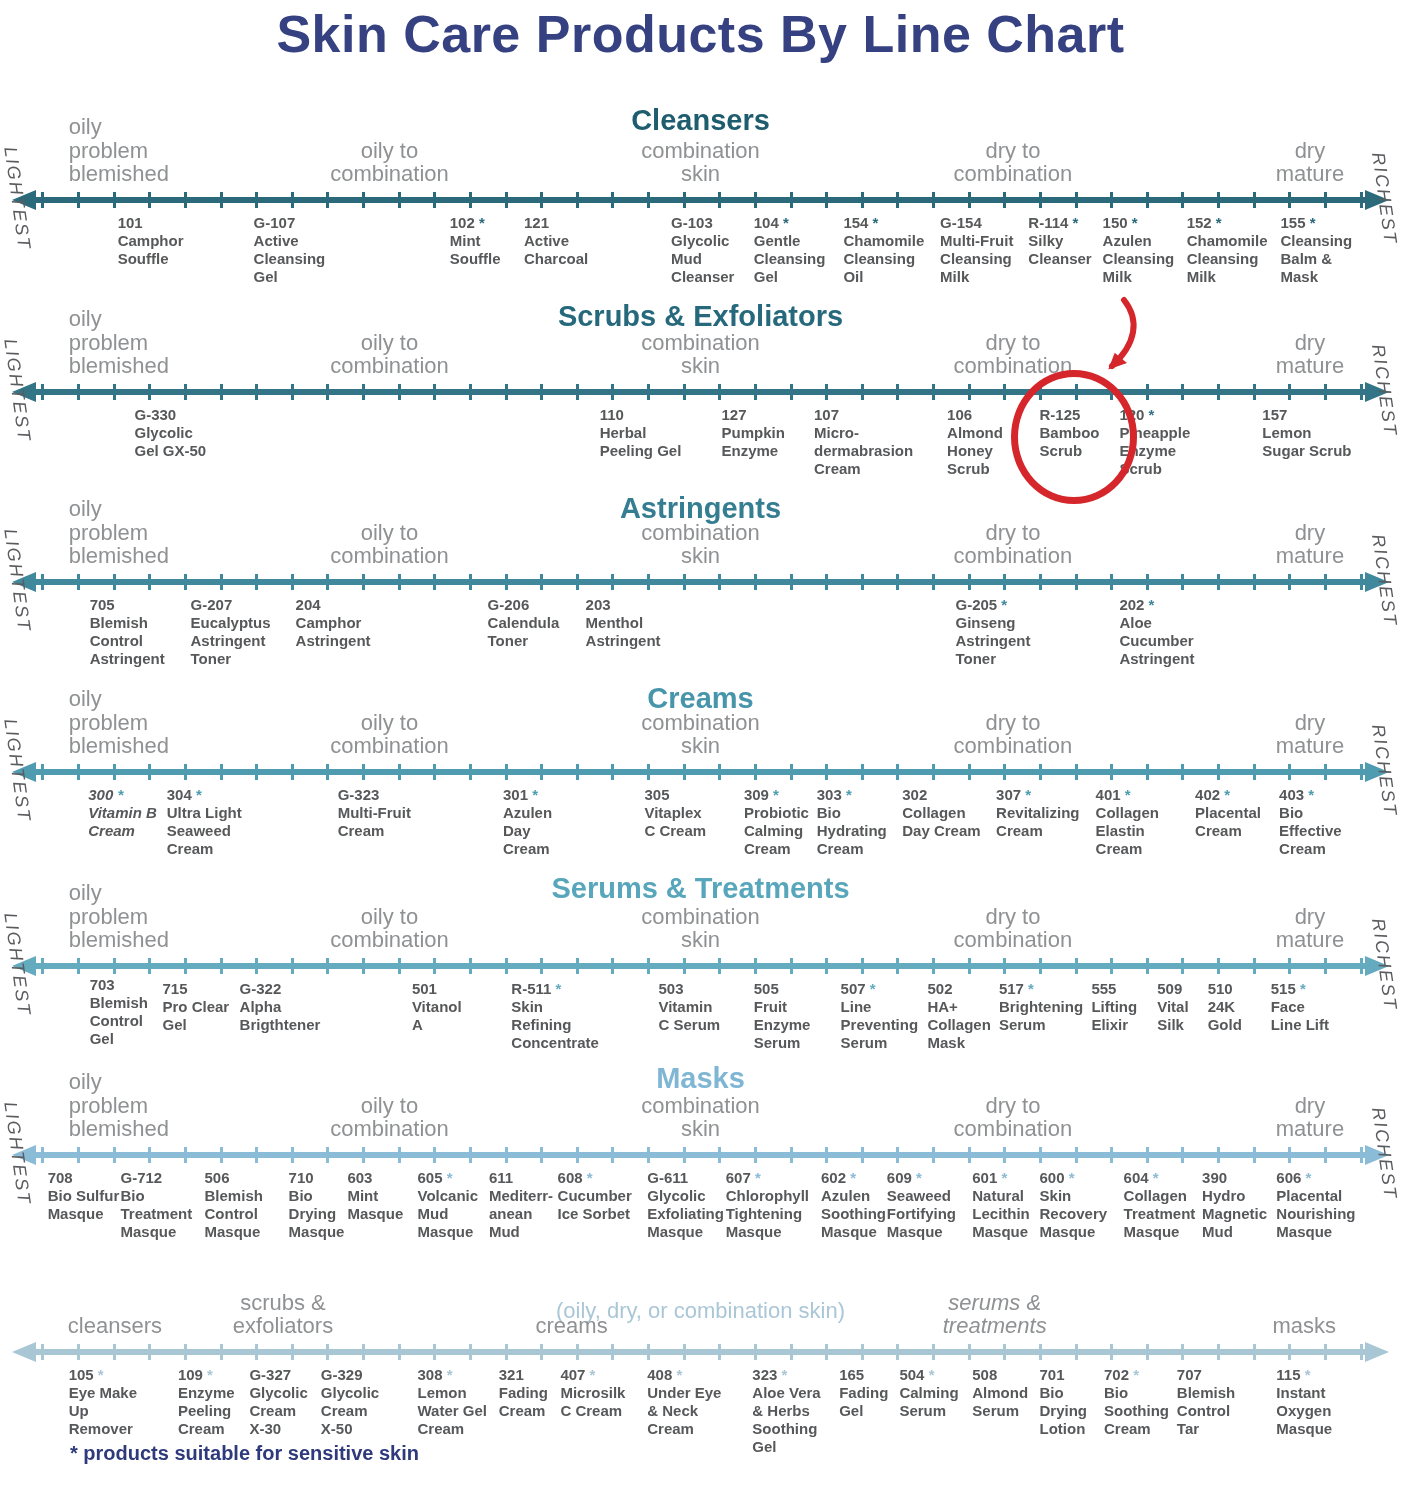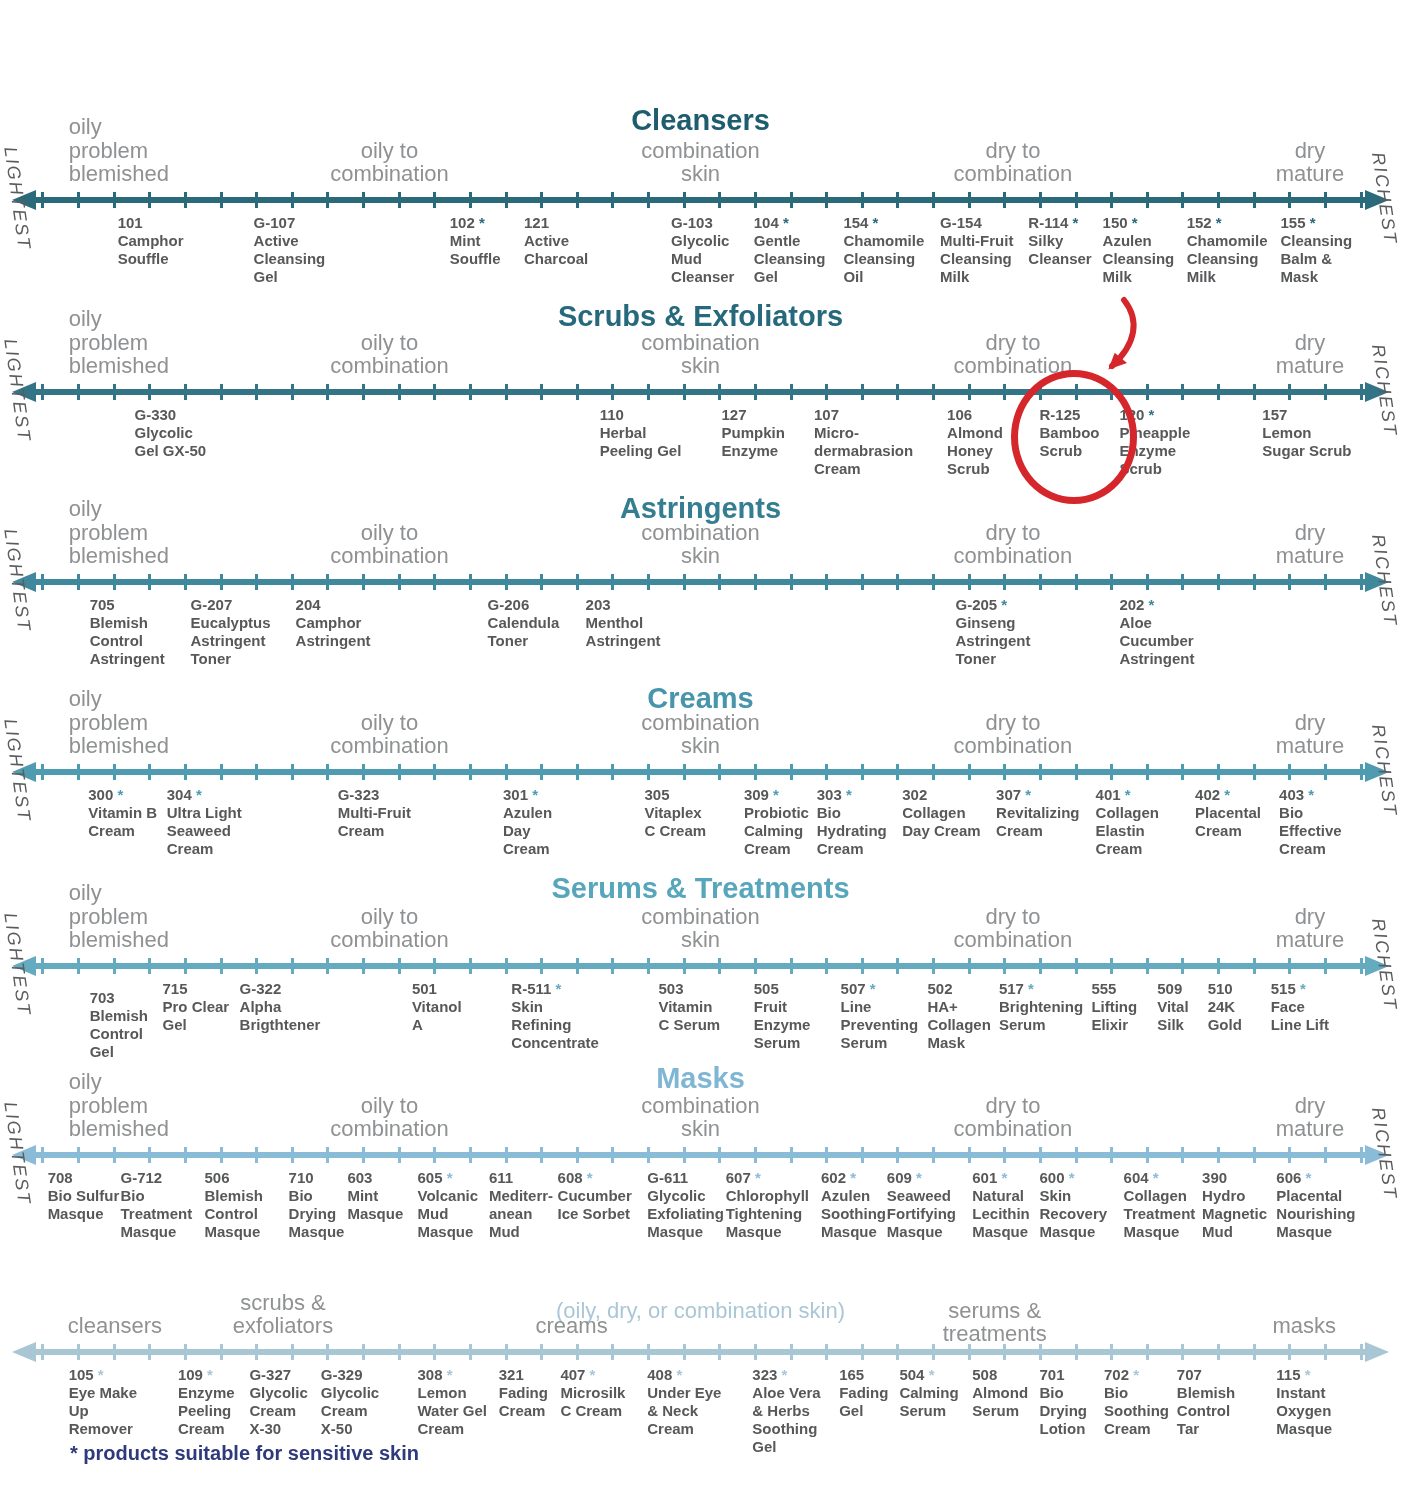--- a/index.html
+++ b/index.html
@@ -24,20 +24,21 @@
   .product{position:absolute;font-size:15px;font-weight:bold;color:#57585a;line-height:1.2;}
   .product .pname{white-space:pre-line;}
   .footnote{position:absolute;left:70px;top:1442px;font-size:20px;font-weight:bold;color:#2e3a7b;}
   .hl-circle{position:absolute;border:7px solid #d5262c;border-radius:50%;background:transparent;}
   .hl-arrow{position:absolute;}
 </style>
 </head>
 <body>
 
 <div id="page">
+  <div class="h1">Skin Care Products By Line Chart</div>
   <div id="lines">
       <div class="section" style="top: 104px; height: 196px;">
         <div class="sec-title" style="color: rgb(30, 93, 110); top: 0px;">Cleansers</div>
         <div class="zone" style="left: 4.9%; bottom: 114px;">oily
 problem
 blemished</div>
         <div class="zone center" style="left: 27.8%; bottom: 114px;">oily to
 combination</div>
         <div class="zone center" style="left: 50%; bottom: 114px;">combination
 skin</div>
@@ -419,21 +420,21 @@
           <div class="tick" style="left: 88.4054%; background: rgb(79, 156, 177);"></div>
           <div class="tick" style="left: 91.0541%; background: rgb(79, 156, 177);"></div>
           <div class="tick" style="left: 93.7027%; background: rgb(79, 156, 177);"></div>
           <div class="tick" style="left: 96.3514%; background: rgb(79, 156, 177);"></div>
           <div class="tick" style="left: 99%; background: rgb(79, 156, 177);"></div>
           <div class="ah l" style="border-right-color: rgb(79, 156, 177);"></div>
           <div class="ah r" style="border-left-color: rgb(79, 156, 177);"></div>
         </div>
         <span class="edge left" style="top: 78px;">LIGHTEST</span>
         <span class="edge right" style="top: 78px;">RICHEST</span>
-        <div class="product" style="left: 6.3%; top: 104px;">
+        <div class="product" style="left: 6.3%; top: 104px; font-style: italic;">
           <div class="code">300<span class="star" style="color: rgb(79, 156, 177);"> *</span></div>
           <div class="pname">Vitamin B
 Cream</div>
         </div>
         <div class="product" style="left: 11.9%; top: 104px;">
           <div class="code">304<span class="star" style="color: rgb(79, 156, 177);"> *</span></div>
           <div class="pname">Ultra Light
 Seaweed
 Cream</div>
         </div>
@@ -544,21 +545,21 @@
           <div class="tick" style="left: 88.4054%; background: rgb(101, 171, 192);"></div>
           <div class="tick" style="left: 91.0541%; background: rgb(101, 171, 192);"></div>
           <div class="tick" style="left: 93.7027%; background: rgb(101, 171, 192);"></div>
           <div class="tick" style="left: 96.3514%; background: rgb(101, 171, 192);"></div>
           <div class="tick" style="left: 99%; background: rgb(101, 171, 192);"></div>
           <div class="ah l" style="border-right-color: rgb(101, 171, 192);"></div>
           <div class="ah r" style="border-left-color: rgb(101, 171, 192);"></div>
         </div>
         <span class="edge left" style="top: 82px;">LIGHTEST</span>
         <span class="edge right" style="top: 82px;">RICHEST</span>
-        <div class="product" style="left: 6.4%; top: 117px;">
+        <div class="product" style="left: 6.4%; top: 104px;">
           <div class="code">703</div>
           <div class="pname">Blemish
 Control
 Gel</div>
         </div>
         <div class="product" style="left: 11.6%; top: 108px;">
           <div class="code">715</div>
           <div class="pname">Pro Clear
 Gel</div>
         </div>
@@ -784,21 +785,21 @@
 Nourishing
 Masque</div>
         </div>
       </div>
       <div class="section" style="top: 1252px; height: 190px;">
         <div class="sec-sub" style="color: rgb(170, 199, 215); top: 46px;">(oily, dry, or combination skin)</div>
         <div class="zone center" style="left: 8.2%; bottom: 104px;">cleansers</div>
         <div class="zone center" style="left: 20.2%; bottom: 104px;">scrubs &amp;
 exfoliators</div>
         <div class="zone center" style="left: 40.8%; bottom: 104px;">creams</div>
-        <div class="zone center" style="left: 71%; bottom: 96px;">serums &amp;
+        <div class="zone center" style="left: 71%; bottom: 104px; font-style: italic;">serums &amp;
 treatments</div>
         <div class="zone center" style="left: 93.1%; bottom: 104px;">masks</div>
         <div class="axis" style="top: 100px;">
           <div class="axis-line" style="background: rgb(169, 198, 213);"></div>
           <div class="tick" style="left: 1%; background: rgb(169, 198, 213);"></div>
           <div class="tick" style="left: 3.64865%; background: rgb(169, 198, 213);"></div>
           <div class="tick" style="left: 6.2973%; background: rgb(169, 198, 213);"></div>
           <div class="tick" style="left: 8.94595%; background: rgb(169, 198, 213);"></div>
           <div class="tick" style="left: 11.5946%; background: rgb(169, 198, 213);"></div>
           <div class="tick" style="left: 14.2432%; background: rgb(169, 198, 213);"></div>

